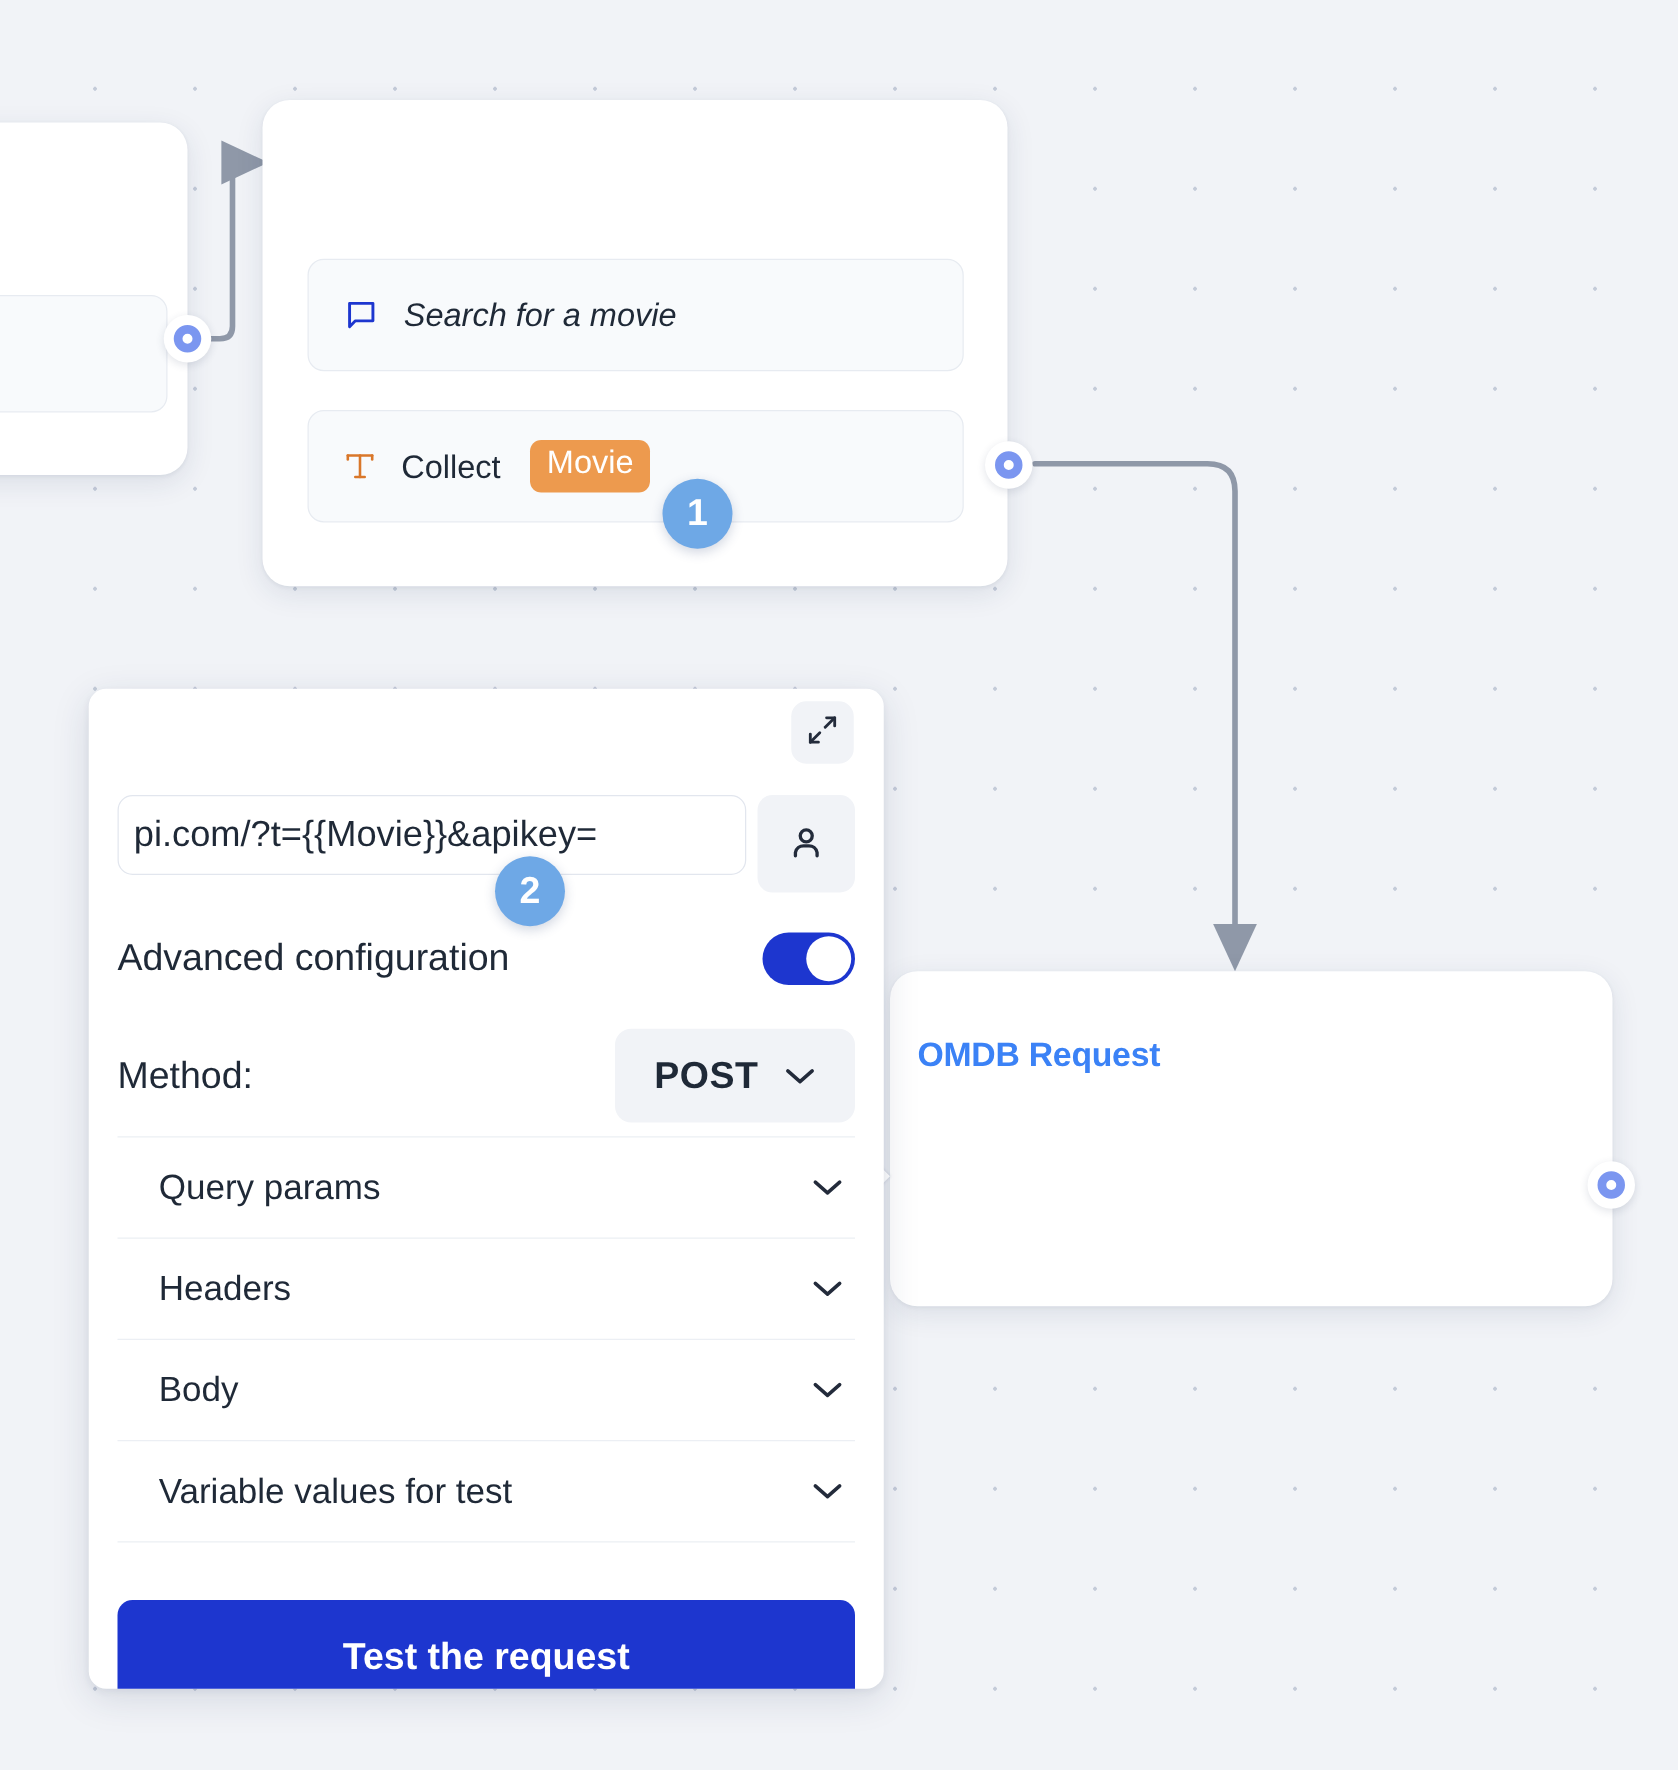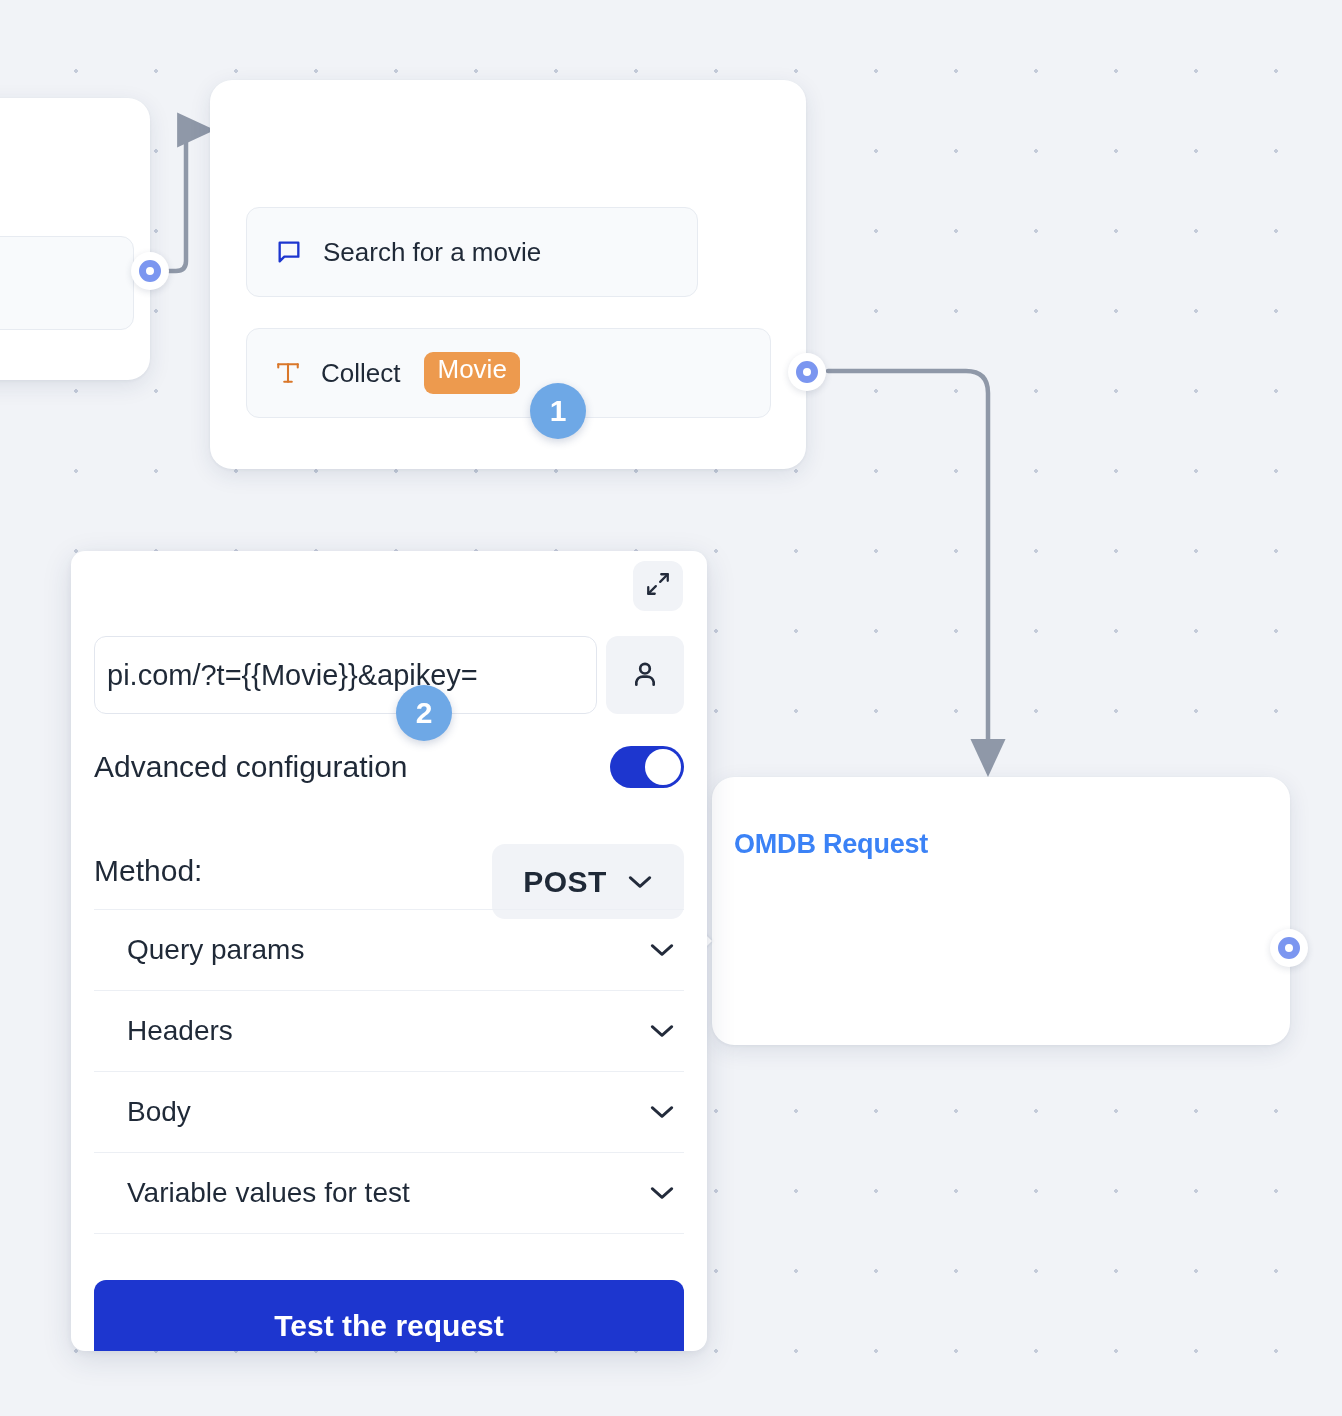--- a/index.html
+++ b/index.html
@@ -84,22 +84,23 @@
   
   #node-movie {
     left: 210px;
     top: 80px;
     width: 596px;
     height: 389px;
   }
   #node-movie .node-title { position: absolute; left: 44px; top: 130px; }
   #node-movie .chip-1 {
     position: absolute; left: 36px; top: 127px;
-    width: 452px; height: 90px;
+    width: 525px; height: 90px;
     padding-left: 28px;
+    font-style: italic;
   }
   #node-movie .chip-2 {
     position: absolute; left: 36px; top: 248px;
     width: 525px; height: 90px;
     padding-left: 28px;
   }
 
   .icon-chat { width: 28px; height: 28px; flex: 0 0 auto; }
   .icon-tee  { width: 26px; height: 28px; flex: 0 0 auto; }
   .chip-text { margin-left: 20px; }
@@ -213,21 +214,21 @@
   .url-row {
     position: absolute;
     left: 23px;
     top: 85px;
     width: 590px;
     display: flex;
     gap: 9px;
   }
   #url-input {
     flex: 1 1 auto;
-    height: 78px;
+    height: 64px;
     border: 1px solid #e2e6ee;
     border-radius: 12px;
     background: #ffffff;
     box-sizing: border-box;
     font-family: "Liberation Sans", sans-serif;
     font-size: 29px;
     color: #1f2937;
     padding: 0 12px;
     outline: none;
   }
@@ -294,21 +295,20 @@
     border: none;
     border-radius: 13px;
     height: 75px;
     min-width: 192px;
     display: flex;
     align-items: center;
     justify-content: center;
     gap: 20px;
     cursor: pointer;
     font-family: "Liberation Sans", sans-serif;
-    margin-top: 21px;
   }
   #method-select .mv {
     font-size: 30px;
     font-weight: bold;
     color: #1f2937;
     letter-spacing: 0.4px;
   }
 
   .accordion {
     position: absolute;

